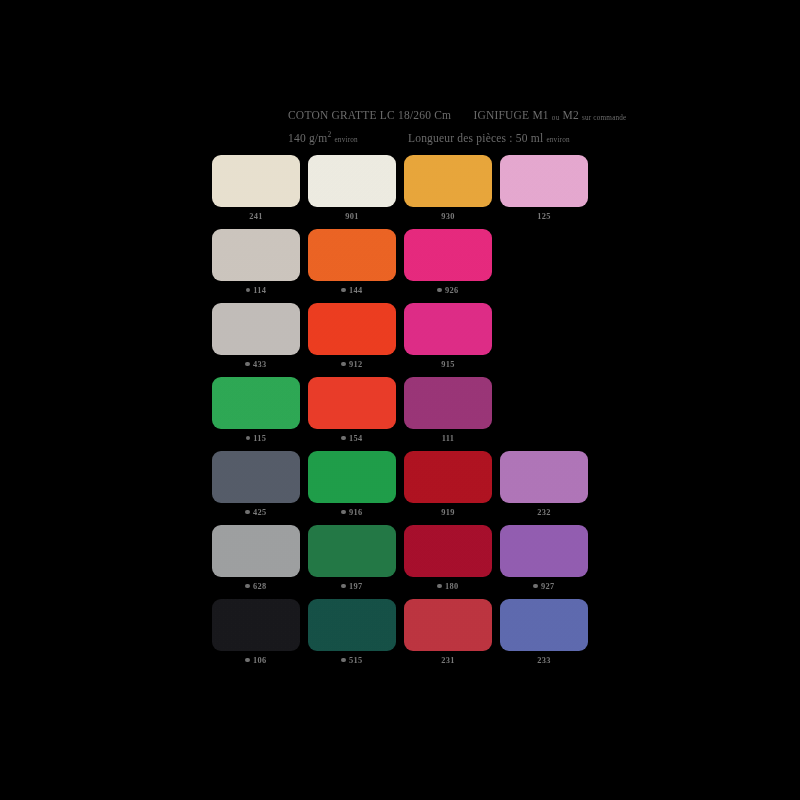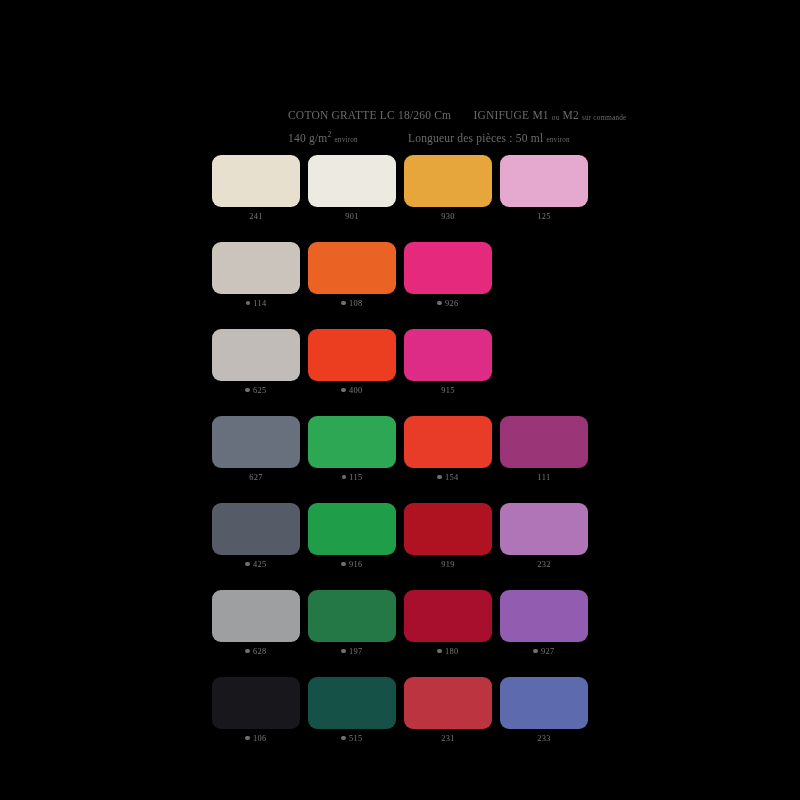--- a/index.html
+++ b/index.html
@@ -54,21 +54,22 @@
   
   #grid {
     position: absolute;
     left: 208px;
     top: 155px;
     width: 384px;
   }
   .grid-row {
     display: flex;
     width: 384px;
-    height: 87px;
+    height: 74px;
+    font-weight: bold;
   }
   .cell {
     width: 96px;
     display: flex;
     flex-direction: column;
     align-items: center;
   }
   .swatch {
     width: 88px;
     height: 52px;
@@ -157,61 +158,55 @@
           <div class="swatch" style="background-color: rgb(217, 210, 202);"></div>
           <div class="label has-dot">
             <span class="dot" style="background: rgb(112, 112, 112);"></span>
             <span class="code">114</span>
           </div>
         </div>
         <div class="cell">
           <div class="swatch" style="background-color: rgb(251, 106, 38);"></div>
           <div class="label has-dot">
             <span class="dot" style="background: rgb(112, 112, 112);"></span>
-            <span class="code">108</span>
+            <span class="code">144</span>
           </div>
         </div>
         <div class="cell">
           <div class="swatch" style="background-color: rgb(245, 44, 134);"></div>
           <div class="label has-dot">
             <span class="dot" style="background: rgb(112, 112, 112);"></span>
             <span class="code">926</span>
           </div>
         </div>
       </div>
       <div class="grid-row">
         <div class="cell">
           <div class="swatch" style="background-color: rgb(206, 201, 197);"></div>
           <div class="label has-dot">
             <span class="dot" style="background: rgb(112, 112, 112);"></span>
-            <span class="code">625</span>
+            <span class="code">433</span>
           </div>
         </div>
         <div class="cell">
           <div class="swatch" style="background-color: rgb(252, 65, 34);"></div>
           <div class="label has-dot">
             <span class="dot" style="background: rgb(112, 112, 112);"></span>
-            <span class="code">400</span>
+            <span class="code">912</span>
           </div>
         </div>
         <div class="cell">
           <div class="swatch" style="background-color: rgb(236, 47, 143);"></div>
           <div class="label">
             <span class="code">915</span>
           </div>
         </div>
       </div>
       <div class="grid-row">
         <div class="cell">
-          <div class="swatch" style="background-color: rgb(111, 119, 134);"></div>
-          <div class="label">
-            <span class="code">627</span>
-          </div>
-        </div>
-        <div class="cell">
           <div class="swatch" style="background-color: rgb(49, 179, 90);"></div>
           <div class="label has-dot">
             <span class="dot" style="background: rgb(112, 112, 112);"></span>
             <span class="code">115</span>
           </div>
         </div>
         <div class="cell">
           <div class="swatch" style="background-color: rgb(248, 64, 43);"></div>
           <div class="label has-dot">
             <span class="dot" style="background: rgb(112, 112, 112);"></span>

